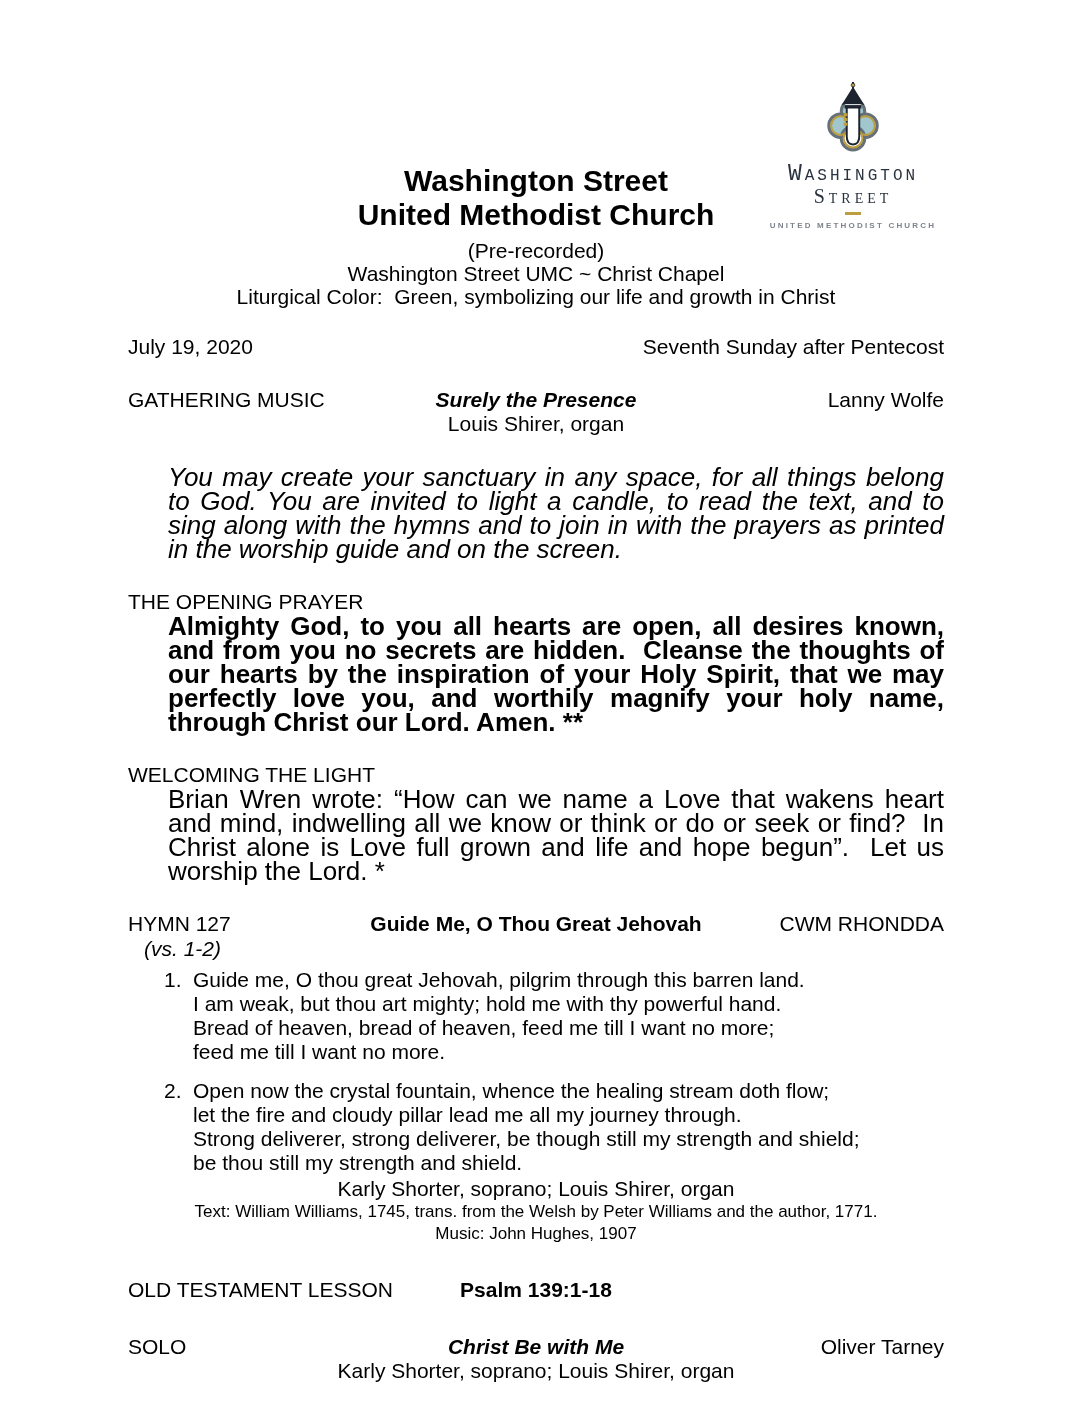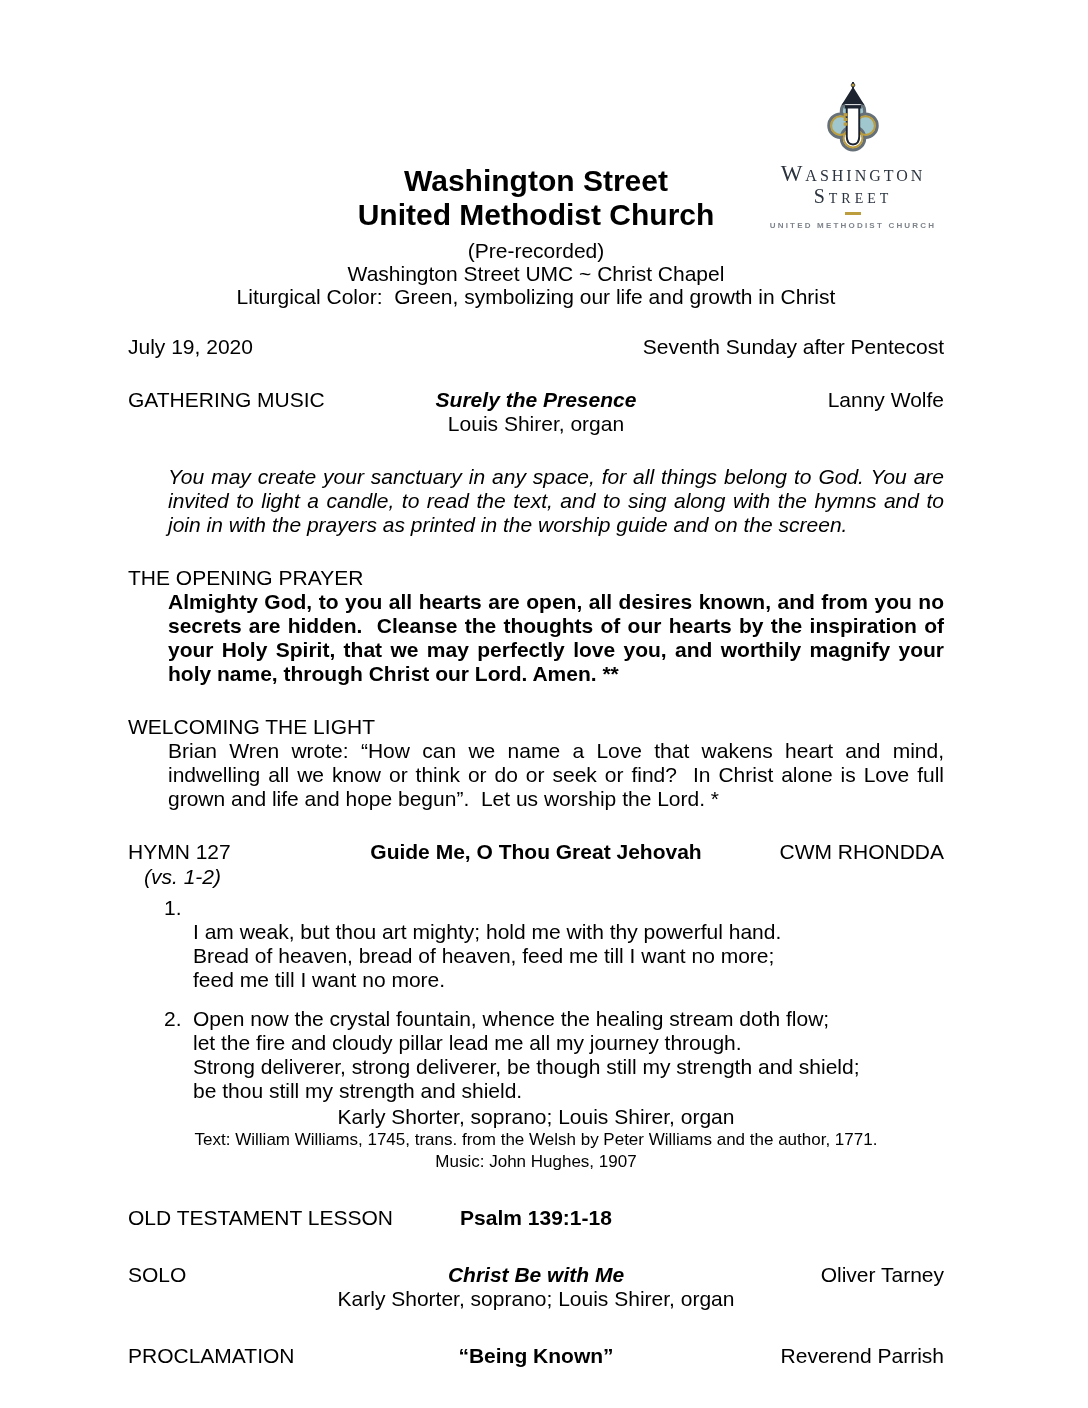--- a/index.html
+++ b/index.html
@@ -3,41 +3,41 @@
 <meta charset="utf-8">
 <style>
   html,body{margin:0;padding:0;background:#e8e8e8;}
   body{font-family:"Liberation Sans", sans-serif;color:#000;}
   .page{position:relative;width:1088px;height:1408px;margin:0 auto;background:#ffffff;overflow:hidden;}
   .content{position:absolute;left:128px;right:144px;top:0;margin-top:44px;}
 
   
   .logo{position:absolute;left:765px;top:82px;width:176px;text-align:center;}
   .logo svg{display:block;margin:0 auto;}
-  .logo-name1{font-family:Liberation Serif, serif;font-variant:small-caps;font-size:23px;line-height:24px;letter-spacing:3px;color:#2b333f;margin-top:2px;}
+  .logo-name1{font-family:Liberation Mono, monospace;font-variant:small-caps;font-size:23px;line-height:24px;letter-spacing:3px;color:#2b333f;margin-top:2px;}
   .logo-name2{font-family:"Liberation Serif", serif;font-variant:small-caps;font-size:20px;line-height:21px;letter-spacing:4px;color:#2b333f;}
   .logo-rule{width:16px;height:3px;background:#bd9e3e;margin:5px auto 6px auto;}
   .logo-tagline{font-size:8px;letter-spacing:2.2px;color:#7d838b;font-weight:bold;}
 
   
   .masthead{margin-top:120px;text-align:center;}
   .masthead h1{font-size:30px;line-height:34px;margin:0;font-weight:bold;}
   .masthead .sub{font-size:21px;line-height:23px;white-space:pre-wrap;}
   .masthead .sub.first{margin-top:7px;}
 
   
   .row{display:grid;grid-template-columns:1fr auto 1fr;font-size:21px;line-height:24px;align-items:baseline;}
   .row .left{justify-self:start;white-space:nowrap;}
   .row .center{justify-self:center;text-align:center;font-weight:bold;}
   .row .right{justify-self:end;white-space:nowrap;}
   .dateline{margin-top:27px;}
   .section{margin-top:29px;}
   .center-line{text-align:center;font-size:21px;line-height:24px;}
   .label-line{font-size:21px;line-height:24px;}
-  .indent-body{margin:0 0 0 40px;text-align:justify;font-size:21px;line-height:24px;white-space:pre-wrap;}
+  .indent-body{margin:0 0 0 40px;text-align:justify;font-size:26px;line-height:24px;white-space:pre-wrap;}
   .italic{font-style:italic;}
   .bold{font-weight:bold;}
   .vs-note{margin:1px 0 0 16px;font-style:italic;font-size:21px;line-height:24px;}
   .verse{display:flex;margin:7px 0 0 36px;font-size:21px;line-height:24px;}
   .verse .num{width:29px;flex:none;}
   .verse2{margin-top:15px;}
   .performers{margin-top:2px;}
   .credits{text-align:center;font-size:17px;line-height:22px;}
   .gap-lg{margin-top:33px;}
 </style>
@@ -122,21 +122,21 @@
       <div class="row">
         <span class="left">HYMN 127</span>
         <span class="center">Guide Me, O Thou Great Jehovah</span>
         <span class="right">CWM RHONDDA</span>
       </div>
       <div class="vs-note">(vs. 1-2)</div>
 
       <div class="verse">
         <span class="num">1.</span>
         <span>
-          <br>
+          <span>Guide me, O thou great Jehovah, pilgrim through this barren land.</span><br>
           <span>I am weak, but thou art mighty; hold me with thy powerful hand.</span><br>
           <span>Bread of heaven, bread of heaven, feed me till I want no more;</span><br>
           <span>feed me till I want no more.</span>
         </span>
       </div>
 
       <div class="verse verse2">
         <span class="num">2.</span>
         <span>
           <span>Open now the crystal fountain, whence the healing stream doth flow;</span><br>

